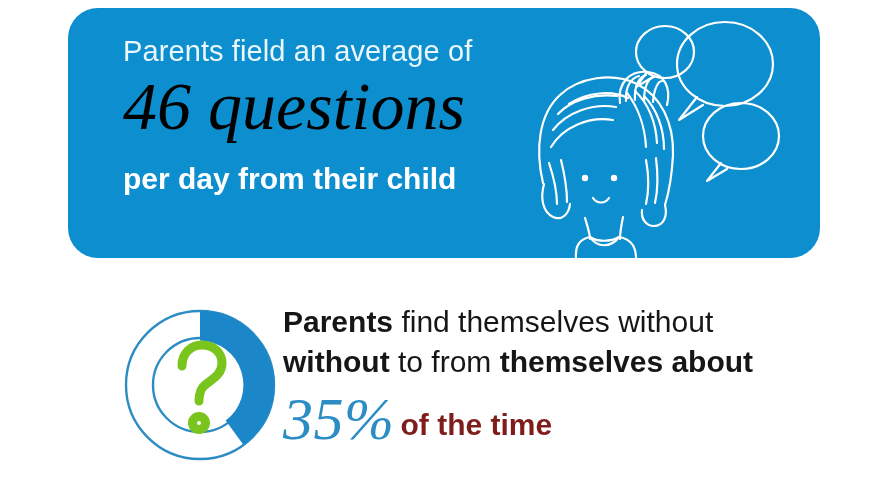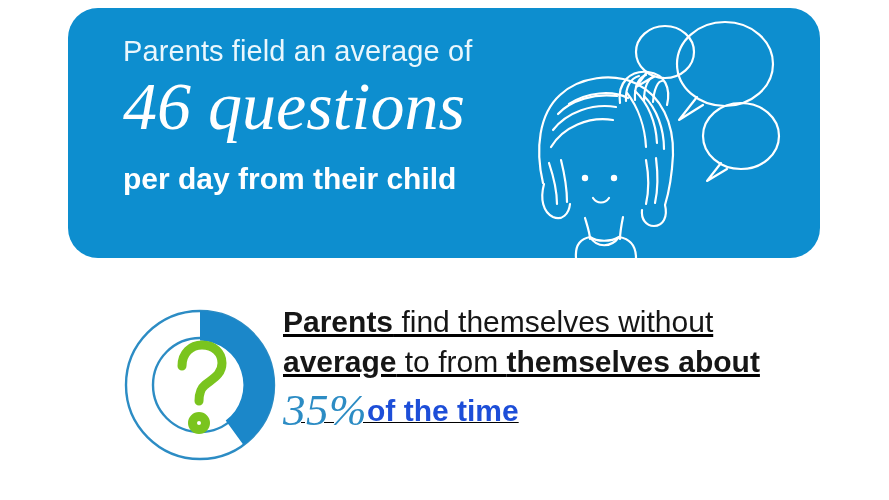--- a/index.html
+++ b/index.html
@@ -47,21 +47,21 @@
     color: #eaf7fd;
     font-family: "Liberation Sans", sans-serif;
     font-weight: 400;
     font-size: 29px;
     letter-spacing: 0.1px;
     line-height: 1.1;
     white-space: nowrap;
   }
 
   .line-big {
-    color: #ffffff;
+    color: #000000;
     font-family: "Liberation Serif", serif;
     font-style: italic;
     font-weight: 400;
     font-size: 68px;
     line-height: 1.08;
     margin-top: 2px;
     white-space: nowrap;
   }
 
   .line-sub {
@@ -97,21 +97,20 @@
     top: 15px;
     width: 160px;
     height: 160px;
   }
 
   .stat-text {
     position: absolute;
     left: 283px;
     top: 12px;
     width: 520px;
-    text-decoration: underline;
   }
 
   .stat-line {
     font-family: "Liberation Sans", sans-serif;
     font-size: 30px;
     color: #161616;
     line-height: 1.32;
     white-space: nowrap;
   }
   .stat-line .b { font-weight: bold; }
@@ -119,32 +118,32 @@
   .stat-line-last {
     line-height: 1.15;
     margin-top: 4px;
     white-space: nowrap;
   }
 
   .pct {
     font-family: "Liberation Serif", serif;
     font-style: italic;
     font-weight: 400;
-    font-size: 45px;
+    font-size: 60px;
     color: #2c8cc4;
     vertical-align: -4px;
     letter-spacing: 0.5px;
   }
 
   .tail {
     font-family: "Liberation Sans", sans-serif;
     font-weight: bold;
     font-size: 30px;
-    color: #1d4ed8;
-    margin-left: 0;
+    color: #7f1d1d;
+    margin-left: 6px;
   }
 </style>
 </head>
 <body>
 
 <div id="infographic">
 
   <div class="banner">
 
     <div class="banner-text">
@@ -227,18 +226,18 @@
 
       <g fill="none" stroke="#7ac41e" stroke-width="9" stroke-linecap="round" stroke-linejoin="round">
         <path d="M62 61 C62 48 71 40 82 40 C94 40 102 48 102 58
                  C102 70 92 74 85 80 C80 84 79 89 79 96"></path>
         <circle cx="79" cy="118" r="6.5"></circle>
       </g>
     </svg>
 
     <div class="stat-text">
       <div class="stat-line"><span class="b">Parents</span><span> find themselves without</span></div>
-      <div class="stat-line"><span class="b">average</span><span> to from </span><span class="b">themselves about</span></div>
+      <div class="stat-line"><span class="b">without</span><span> to from </span><span class="b">themselves about</span></div>
       <div class="stat-line-last"><span class="pct">35%</span><span class="tail">of the time</span></div>
     </div>
 
   </div>
 </div>
 
 </body></html>

